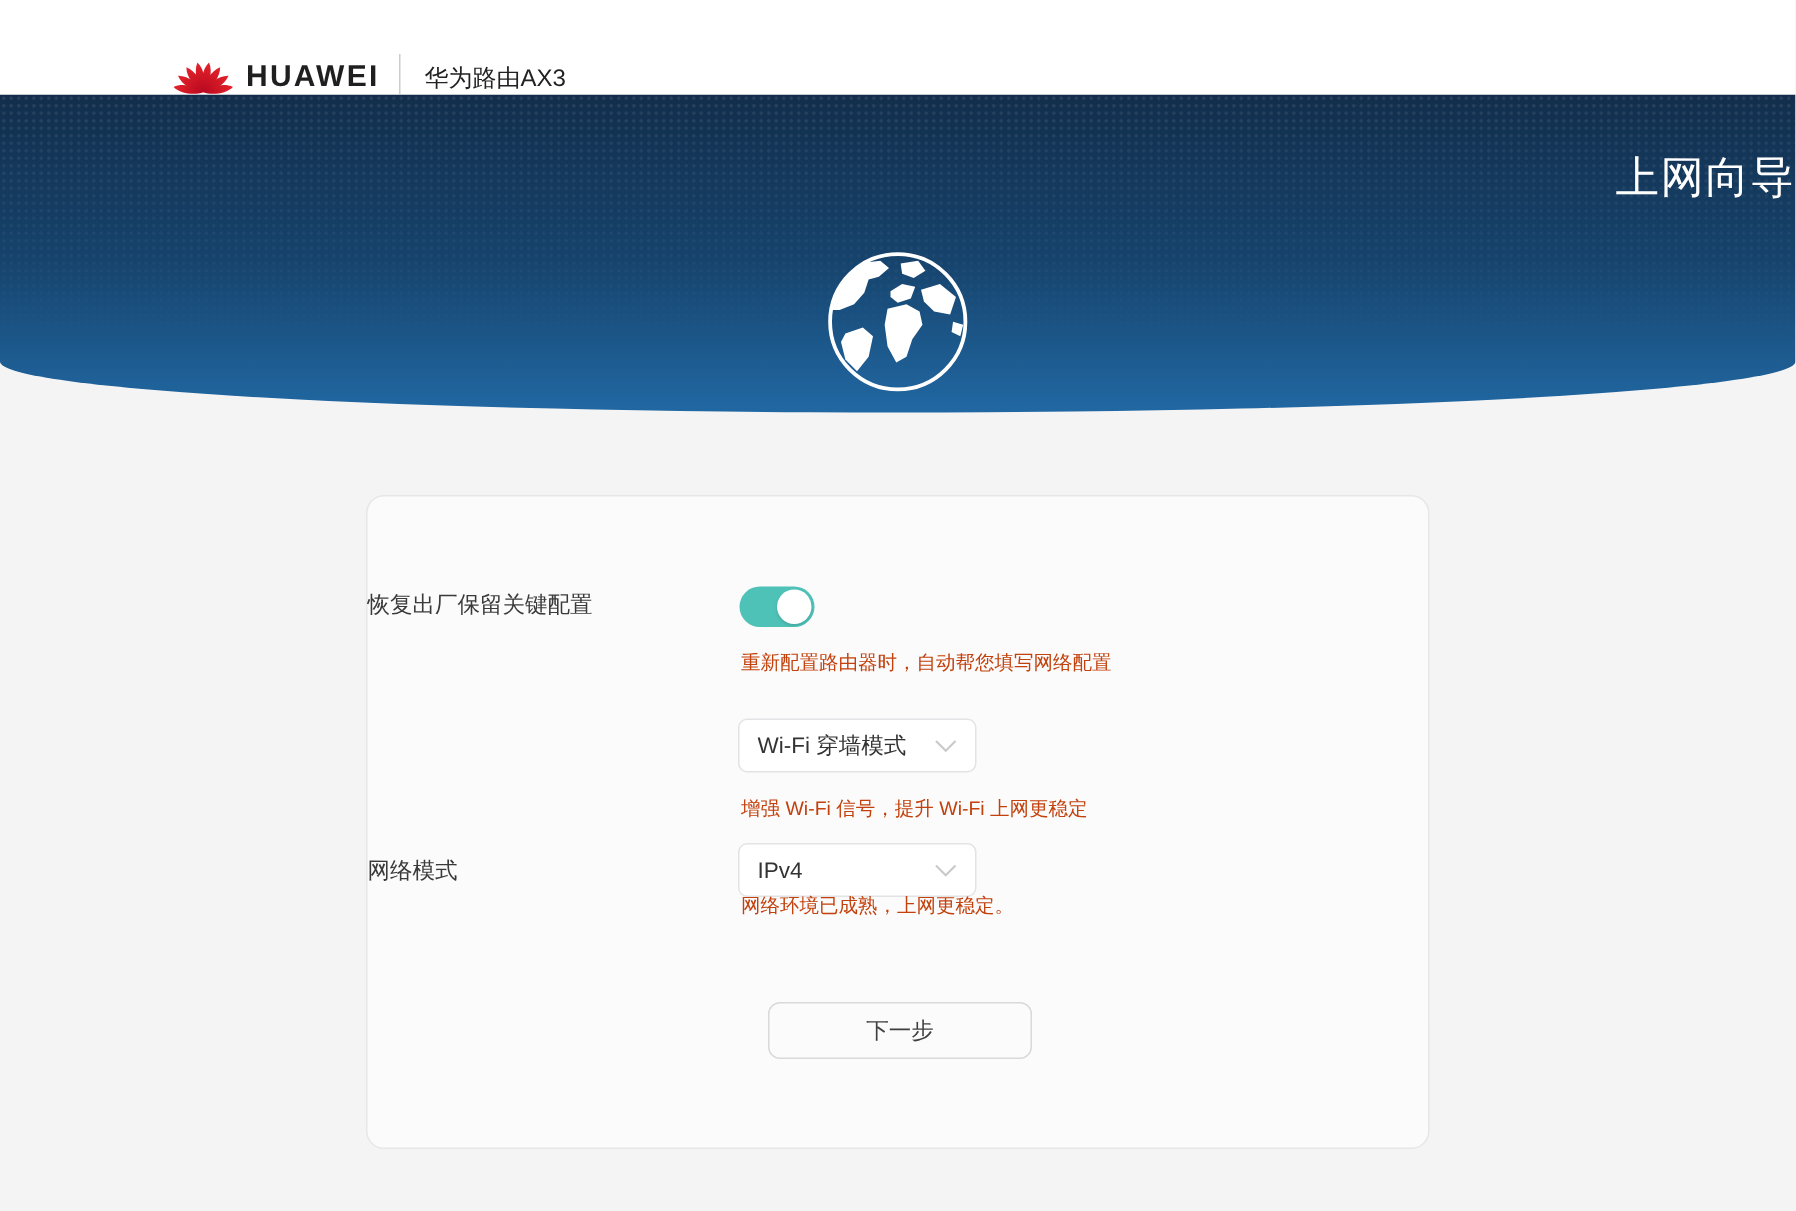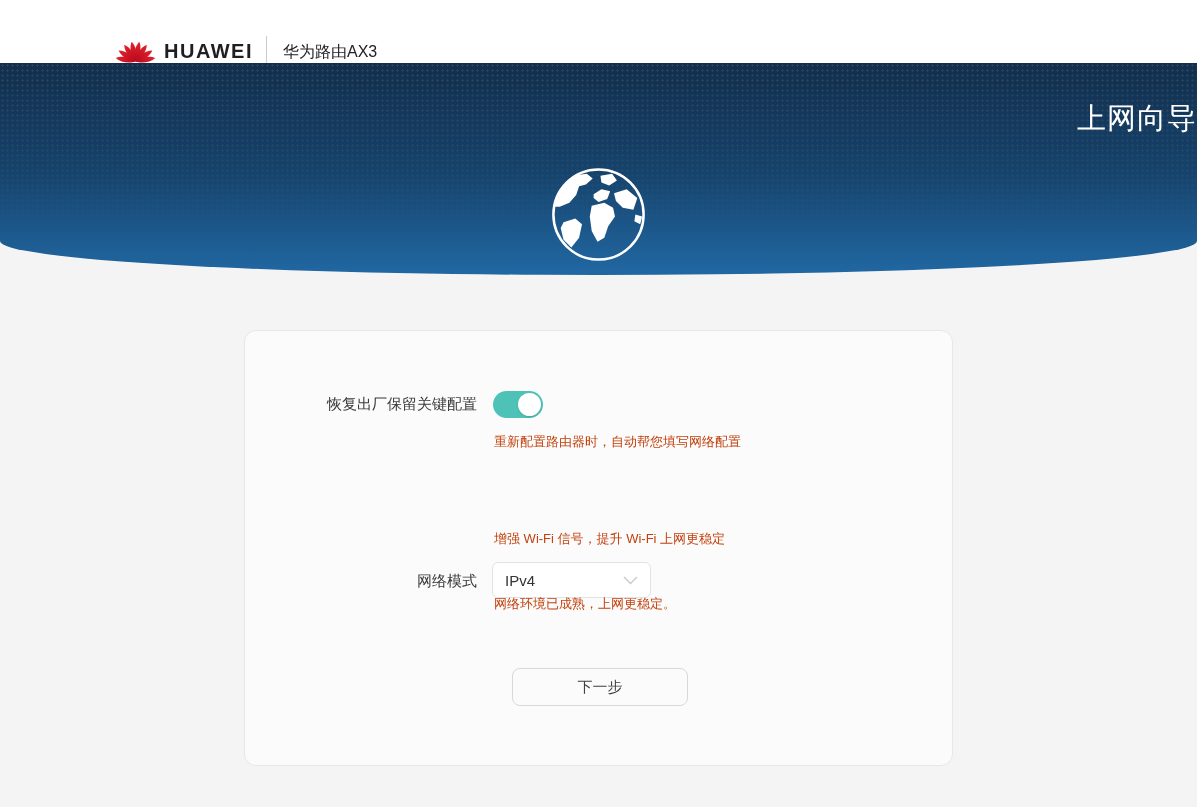--- a/index.html
+++ b/index.html
@@ -63,21 +63,21 @@
   .card {
     position: relative;
     width: 709px; height: 436px;
     margin: 55px auto 0 auto;
     background: #fbfbfc;
     border: 1px solid #e7e7e9;
     border-radius: 12px;
   }
   .field-label {
     position: absolute; left: 0; width: 232px;
-    text-align: right;
+    text-align: left;
     font-size: 15px; color: #3a3a3a;
     line-height: 20px;
   }
   .helper {
     position: absolute; left: 249px;
     font-size: 13px; color: #c2410c;
     line-height: 16px;
   }
 
   
@@ -184,20 +184,28 @@
 
 <div class="main">
   <div class="card">
 
     <div class="field-label" style="top:63px">恢复出厂保留关键配置</div>
     <div class="toggle">
       <div class="toggle-knob"></div>
     </div>
     <div class="helper" style="top:103px">重新配置路由器时，自动帮您填写网络配置</div>
 
+    <div class="select-box" style="top:148px">
+      <span class="select-value">Wi-Fi 穿墙模式</span>
+      <span>
+        <svg class="chevron-svg" viewBox="0 0 15 9" aria-hidden="true">
+          <polyline points="1,1 7.5,7.5 14,1" fill="none" stroke="#c9c9c9" stroke-width="1.4"></polyline>
+        </svg>
+      </span>
+    </div>
     <div class="helper" style="top:200px">增强 Wi-Fi 信号，提升 Wi-Fi 上网更稳定</div>
 
     <div class="field-label" style="top:240px">网络模式</div>
     <div class="select-box" style="top:231px">
       <span class="select-value">IPv4</span>
       <span>
         <svg class="chevron-svg" viewBox="0 0 15 9" aria-hidden="true">
           <polyline points="1,1 7.5,7.5 14,1" fill="none" stroke="#c9c9c9" stroke-width="1.4"></polyline>
         </svg>
       </span>

